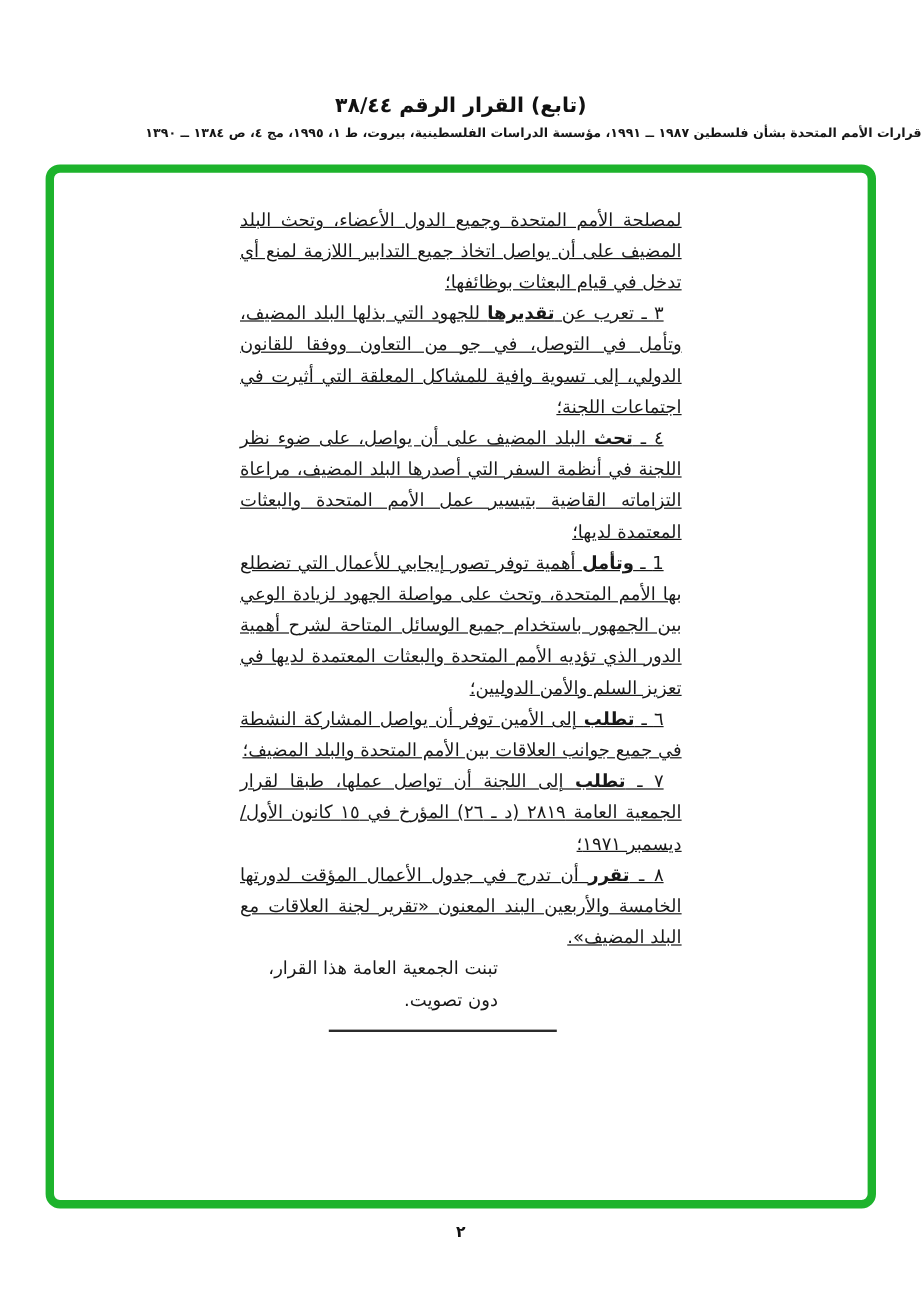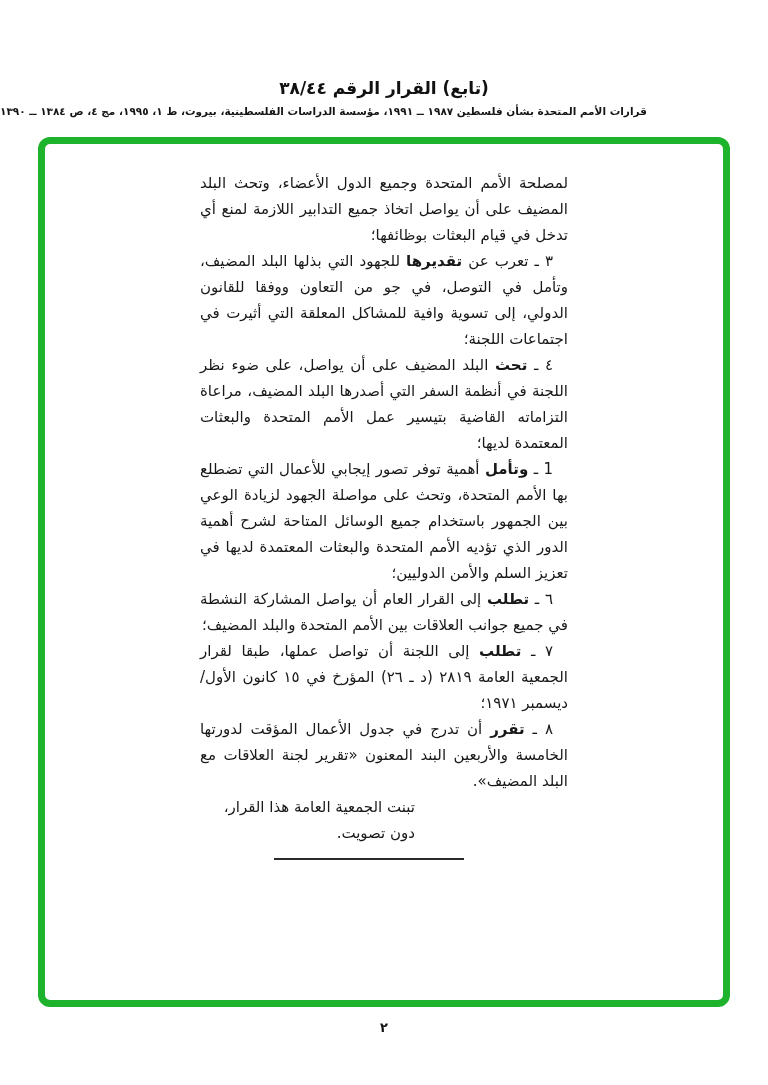--- a/index.html
+++ b/index.html
@@ -22,21 +22,21 @@
   .doc-title {
     padding-top: 78px;
     text-align: center;
     direction: rtl;
     font-size: 17px;
     font-weight: bold;
     color: #111;
   }
   .citation {
     margin-top: 7px;
-    text-align: left;
+    text-align: right;
     direction: rtl;
     font-size: 10.5px;
     font-weight: bold;
     color: #151515;
     white-space: nowrap;
   }
   .frame {
     box-sizing: border-box;
     width: 692px;
     height: 870px;
@@ -51,20 +51,21 @@
     padding-top: 26px;
     direction: rtl;
     font-size: 15px;
     line-height: 26px;
     text-align: justify;
     color: #181818;
   }
   .para {
     margin: 0;
     text-indent: 0;
+    text-decoration: underline;
   }
   .para.indent {
     text-indent: 15px;
   }
   .para .b {
     font-weight: bold;
   }
   .closing {
     width: 215px;
     margin-left: 0;
@@ -100,21 +101,21 @@
   <div class="citation">قرارات الأمم المتحدة بشأن فلسطين ١٩٨٧ ــ ١٩٩١، مؤسسة الدراسات الفلسطينية، بيروت، ط ١، ١٩٩٥، مج ٤، ص ١٣٨٤ ــ ١٣٩٠</div>
 
   <div class="frame" style="border-color: rgb(29, 179, 44);">
     <div class="column">
 
       <div>
           <p class="para"><span>لمصلحة الأمم المتحدة وجميع الدول الأعضاء، وتحث البلد المضيف على أن يواصل اتخاذ جميع التدابير اللازمة لمنع أي تدخل في قيام البعثات بوظائفها؛</span></p>
           <p class="para indent"><span>٣ ـ تعرب عن </span><span class="b">تقديرها</span><span> للجهود التي بذلها البلد المضيف، وتأمل في التوصل، في جو من التعاون ووفقا للقانون الدولي، إلى تسوية وافية للمشاكل المعلقة التي أثيرت في اجتماعات اللجنة؛</span></p>
           <p class="para indent"><span>٤ ـ </span><span class="b">تحث</span><span> البلد المضيف على أن يواصل، على ضوء نظر اللجنة في أنظمة السفر التي أصدرها البلد المضيف، مراعاة التزاماته القاضية بتيسير عمل الأمم المتحدة والبعثات المعتمدة لديها؛</span></p>
           <p class="para indent"><span>1 ـ </span><span class="b">وتأمل</span><span> أهمية توفر تصور إيجابي للأعمال التي تضطلع بها الأمم المتحدة، وتحث على مواصلة الجهود لزيادة الوعي بين الجمهور باستخدام جميع الوسائل المتاحة لشرح أهمية الدور الذي تؤديه الأمم المتحدة والبعثات المعتمدة لديها في تعزيز السلم والأمن الدوليين؛</span></p>
-          <p class="para indent"><span>٦ ـ </span><span class="b">تطلب</span><span> إلى القرار العام أن يواصل المشاركة النشطة في جميع جوانب العلاقات بين الأمم المتحدة والبلد المضيف؛</span></p>
+          <p class="para indent"><span>٦ ـ </span><span class="b">تطلب</span><span> إلى الأمين توفر أن يواصل المشاركة النشطة في جميع جوانب العلاقات بين الأمم المتحدة والبلد المضيف؛</span></p>
           <p class="para indent"><span>٧ ـ </span><span class="b">تطلب</span><span> إلى اللجنة أن تواصل عملها، طبقا لقرار الجمعية العامة ٢٨١٩ (د ـ ٢٦) المؤرخ في ١٥ كانون الأول/ديسمبر ١٩٧١؛</span></p>
           <p class="para indent"><span>٨ ـ </span><span class="b">تقرر</span><span> أن تدرج في جدول الأعمال المؤقت لدورتها الخامسة والأربعين البند المعنون «تقرير لجنة العلاقات مع البلد المضيف».</span></p>
         </div>
 
       <div class="closing">
           <div>تبنت الجمعية العامة هذا القرار،</div>
           <div>دون تصويت.</div>
         </div>
 
       <div class="divider"></div>

